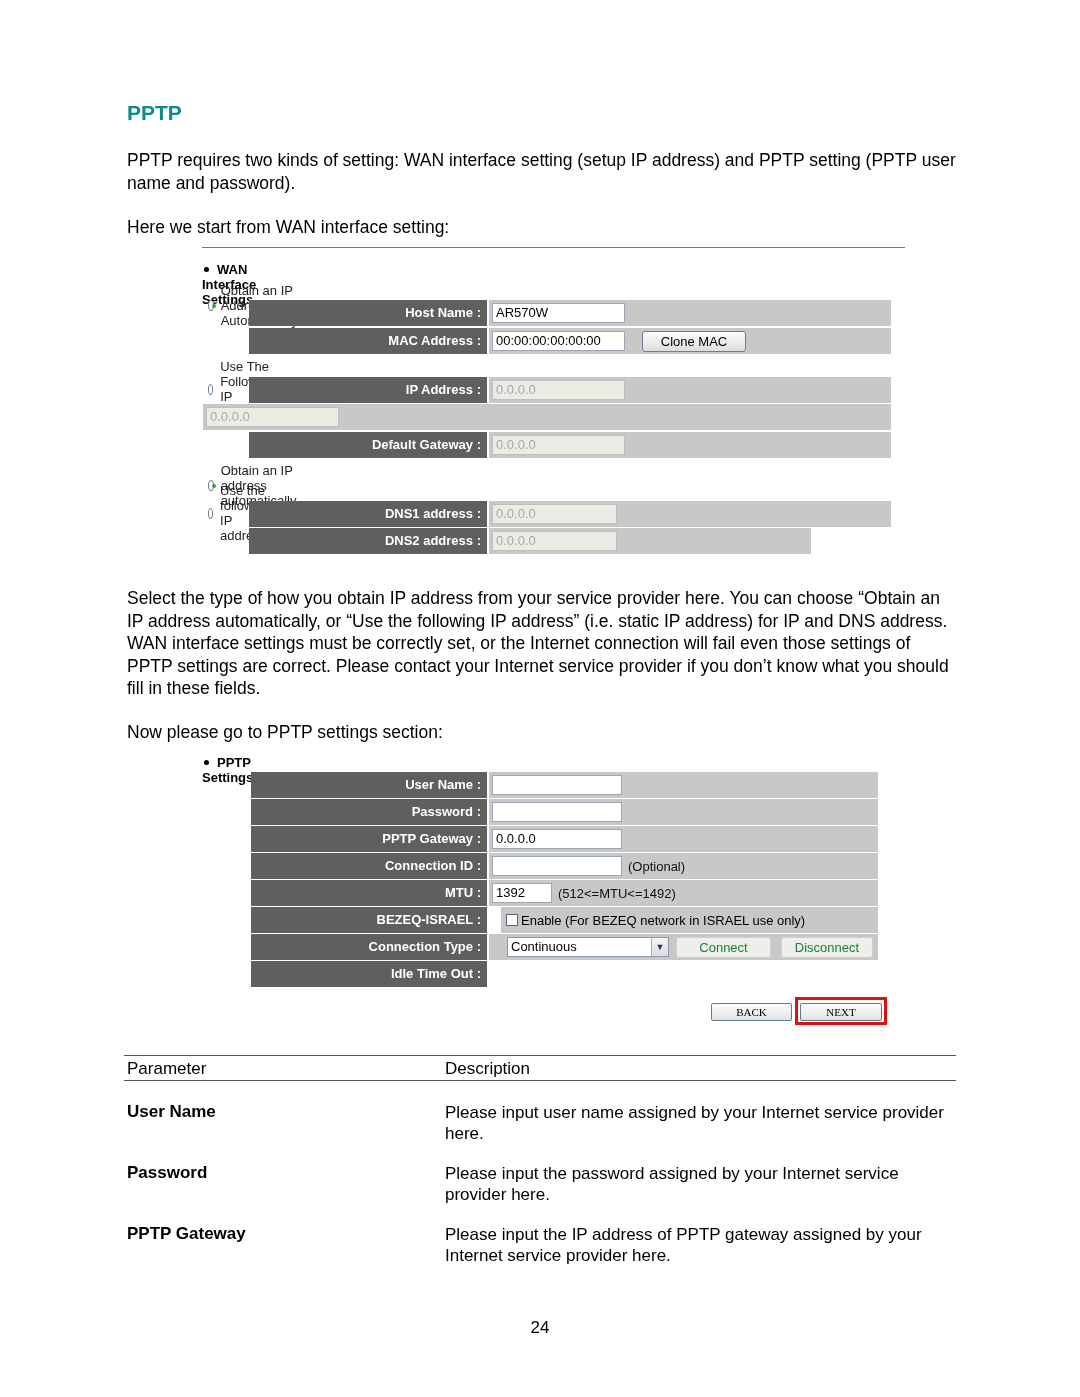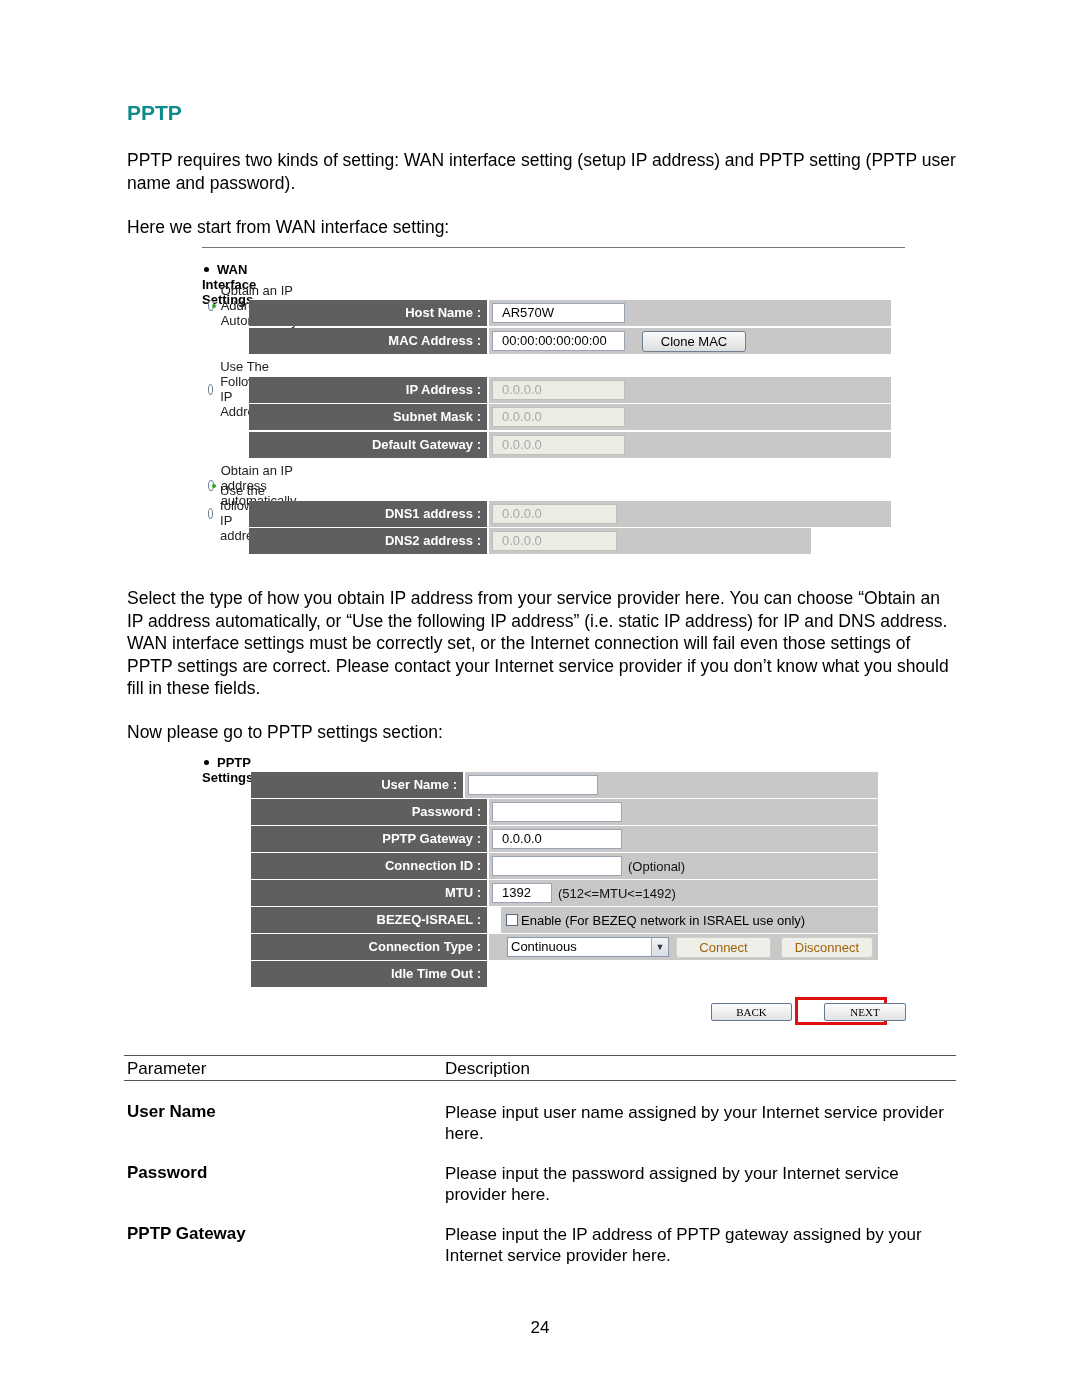--- a/index.html
+++ b/index.html
@@ -11,24 +11,24 @@
   
   .panel { position: absolute; font-family: "Liberation Sans", sans-serif; font-size: 13px; }
   .section-title { position: absolute; font-weight: bold; font-size: 13px; }
   .section-title .dot { display: inline-block; width: 5px; height: 5px; background: #000; border-radius: 50%; margin: 0 8px 2px 2px; vertical-align: middle; }
   .radio-line { position: absolute; font-size: 13px; color: #222; display: flex; align-items: center; }
   .radio { width: 11px; height: 11px; border: 1px solid #6b7b8c; border-radius: 50%; background: #fff; margin: 0 7px 0 5px; position: relative; box-sizing: border-box; }
   .radio.on::after { content: ""; position: absolute; left: 2.5px; top: 2.5px; width: 4px; height: 4px; border-radius: 50%; background: #2fa52f; }
   .row { position: absolute; height: 26px; display: flex; }
   .row .lbl { background: #5f5f5f; color: #fff; font-weight: bold; text-align: right; padding-right: 6px; box-sizing: border-box; line-height: 26px; font-size: 13px; border-right: 2px solid #fff; margin-left: 46px; }
   .row .val { background: #c8c8c8; flex: 1; position: relative; display: flex; align-items: center; padding-left: 3px; }
-  .inp { height: 20px; border: 1px solid #9aa6b4; background: #fff; box-sizing: border-box; font-size: 13px; line-height: 18px; padding-left: 9px; color: #000; font-family: "Liberation Sans", sans-serif; }
+  .inp { height: 20px; border: 1px solid #9aa6b4; background: #fff; box-sizing: border-box; font-size: 13px; line-height: 18px; padding-left: 3px; color: #000; font-family: "Liberation Sans", sans-serif; }
   .inp.dis { background: #ecece4; color: #a8a8a8; border-color: #b8c2b8; }
   .btn { height: 21px; border: 1px solid #6f7f90; border-radius: 3px; background: linear-gradient(#fbfbfb, #dedede); font-size: 13px; text-align: center; line-height: 19px; box-sizing: border-box; margin-left: 17px; font-family: "Liberation Sans", sans-serif; }
-  .btn.dis { color: #a16207; border-color: #d0d0c8; background: #efefea; }
+  .btn.dis { color: #15803d; border-color: #d0d0c8; background: #efefea; }
   .note { font-size: 13px; margin-left: 6px; color: #111; }
   .chk { width: 12px; height: 12px; border: 1px solid #5a6a7a; background: #fff; box-sizing: border-box; margin-right: 3px; }
   .select { height: 20px; border: 1px solid #8a9aaa; background: #fff; box-sizing: border-box; display: flex; font-size: 13px; }
   .select .txt { flex: 1; padding-left: 3px; line-height: 18px; }
   .select .arr { width: 16px; border-left: 1px solid #aab; background: linear-gradient(#f4f4f4,#d8dde6); text-align: center; font-size: 9px; line-height: 18px; color: #333; }
   .navbtn { position: absolute; height: 18px; border: 1px solid #5f7a94; border-radius: 2px; background: linear-gradient(#fdfdfd,#e2e2e2); font-size: 11px; text-align: center; line-height: 16px; box-sizing: border-box; font-family: Liberation Serif, serif; }
   .highlight { position: absolute; border: 3px solid #e01010; box-sizing: border-box; }
 
   
   .tbl-head { position: absolute; font-size: 17px; }
@@ -70,21 +70,20 @@
       <span>Use The Following IP Address</span>
     </div>
 
   <div class="row" style="left:203px; top:377px; width:688px;">
     <div class="lbl" style="width:240px;">IP Address :</div>
     <div class="val">
         <div class="inp dis" style="width:133px;">0.0.0.0</div>
       </div>
   </div>
   <div class="row" style="left:203px; top:404px; width:688px;">
-    <div class="lbl" style="width:240px;">Subnet Mask :</div>
     <div class="val">
         <div class="inp dis" style="width:133px;">0.0.0.0</div>
       </div>
   </div>
   <div class="row" style="left:203px; top:432px; width:688px;">
     <div class="lbl" style="width:240px;">Default Gateway :</div>
     <div class="val">
         <div class="inp dis" style="width:133px;">0.0.0.0</div>
       </div>
   </div>
@@ -112,21 +111,21 @@
   </div>
 </div>
 
 <div class="para" style="top:587px;">Select the type of how you obtain IP address from your service provider here. You can choose “Obtain an IP address automatically, or “Use the following IP address” (i.e. static IP address) for IP and DNS address. WAN interface settings must be correctly set, or the Internet connection will fail even those settings of PPTP settings are correct. Please contact your Internet service provider if you don’t know what you should fill in these fields.</div>
 <div class="para" style="top:721px;">Now please go to PPTP settings section:</div>
 
 <div class="panel">
   <div class="section-title" style="left:202px; top:755px;"><span class="dot"></span><span>PPTP Settings</span></div>
 
   <div class="row" style="left:205px; top:772px; width:673px;">
-    <div class="lbl" style="width:214px;padding-left:20px;">User Name :</div>
+    <div class="lbl" style="width:238px;padding-left:20px;">User Name :</div>
     <div class="val">
         <div class="inp" style="width:130px;"></div>
       </div>
   </div>
   <div class="row" style="left:205px; top:799px; width:673px;">
     <div class="lbl" style="width:238px;">Password :</div>
     <div class="val">
         <div class="inp" style="width:130px;"></div>
       </div>
   </div>
@@ -167,21 +166,21 @@
       <div class="btn dis" style="width:95px; margin-left:7px;">Connect</div>
       <div class="btn dis" style="width:92px; margin-left:10px;">Disconnect</div>
     </div>
   </div>
   <div class="row" style="left:205px; top:961px; width:673px;">
     <div class="lbl" style="width:238px;">Idle Time Out :</div>
   </div>
 
   <div class="navbtn" style="left:711px; top:1003px; width:81px;">BACK</div>
   <div class="highlight" style="left:795px; top:997px; width:92px; height:28px;"></div>
-  <div class="navbtn" style="left:800px; top:1003px; width:82px;margin-left:24px;">NEXT</div>
+  <div class="navbtn" style="left:800px; top:1003px; width:82px;">NEXT</div>
 </div>
 
 <div class="rule" style="left:124px; top:1055px; width:832px; background:#555;"></div>
 <div class="tbl-head" style="left:127px; top:1059px;">Parameter</div>
 <div class="tbl-head" style="left:445px; top:1059px;">Description</div>
 <div class="rule" style="left:124px; top:1080px; width:832px; background:#555;"></div>
 
 <div class="p-name" style="top:1102px;">User Name</div>
 <div class="p-desc" style="top:1102px;">Please input user name assigned by your Internet service provider here.</div>
 <div class="p-name" style="top:1163px;">Password</div>

